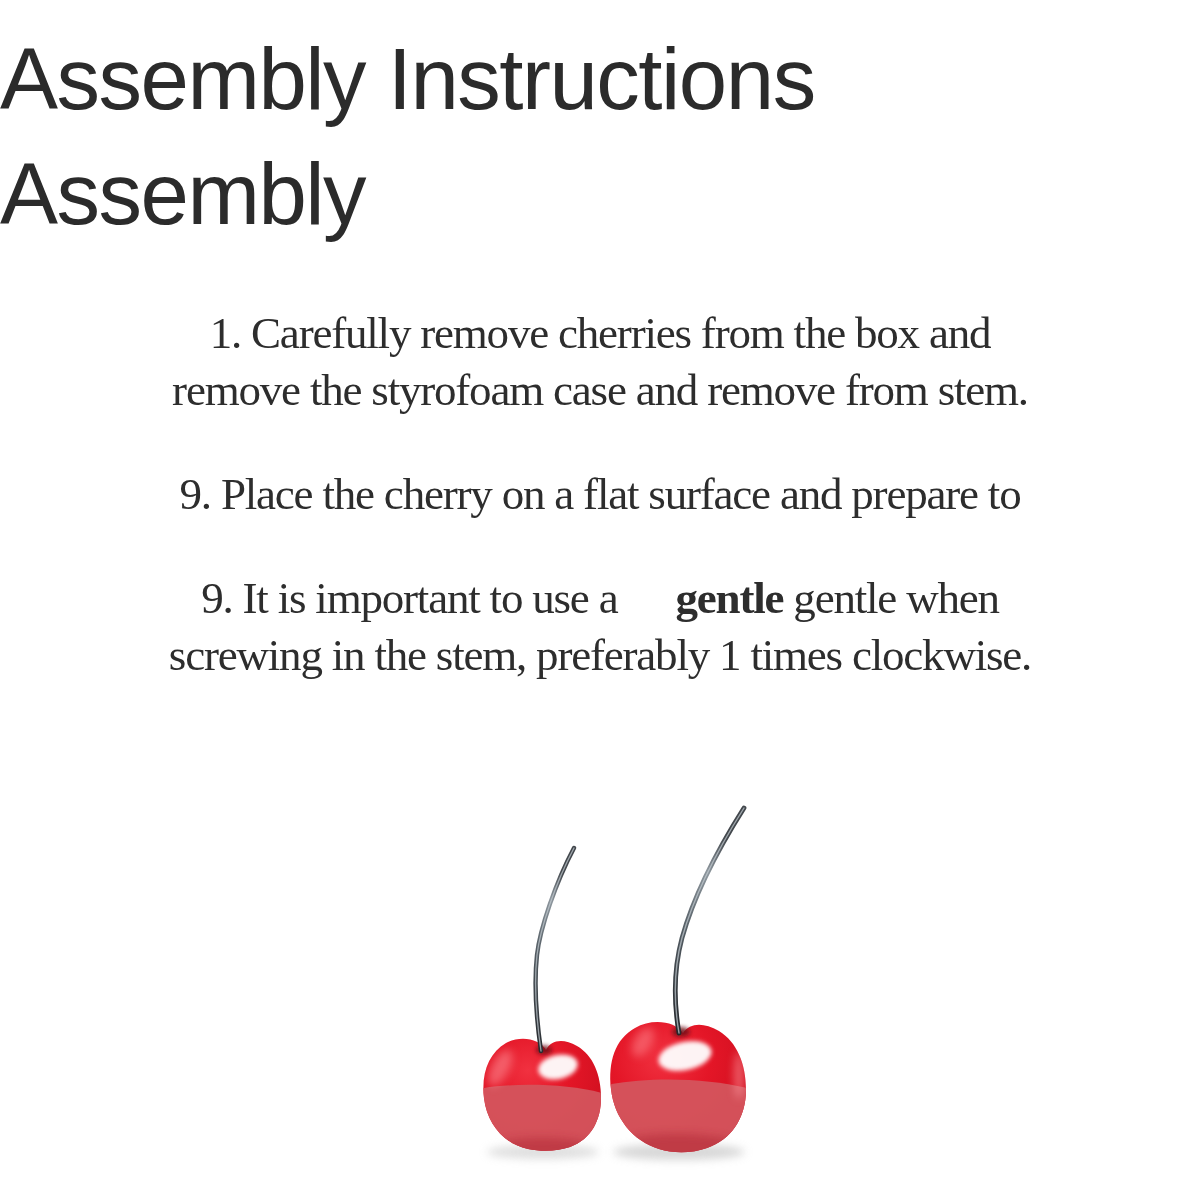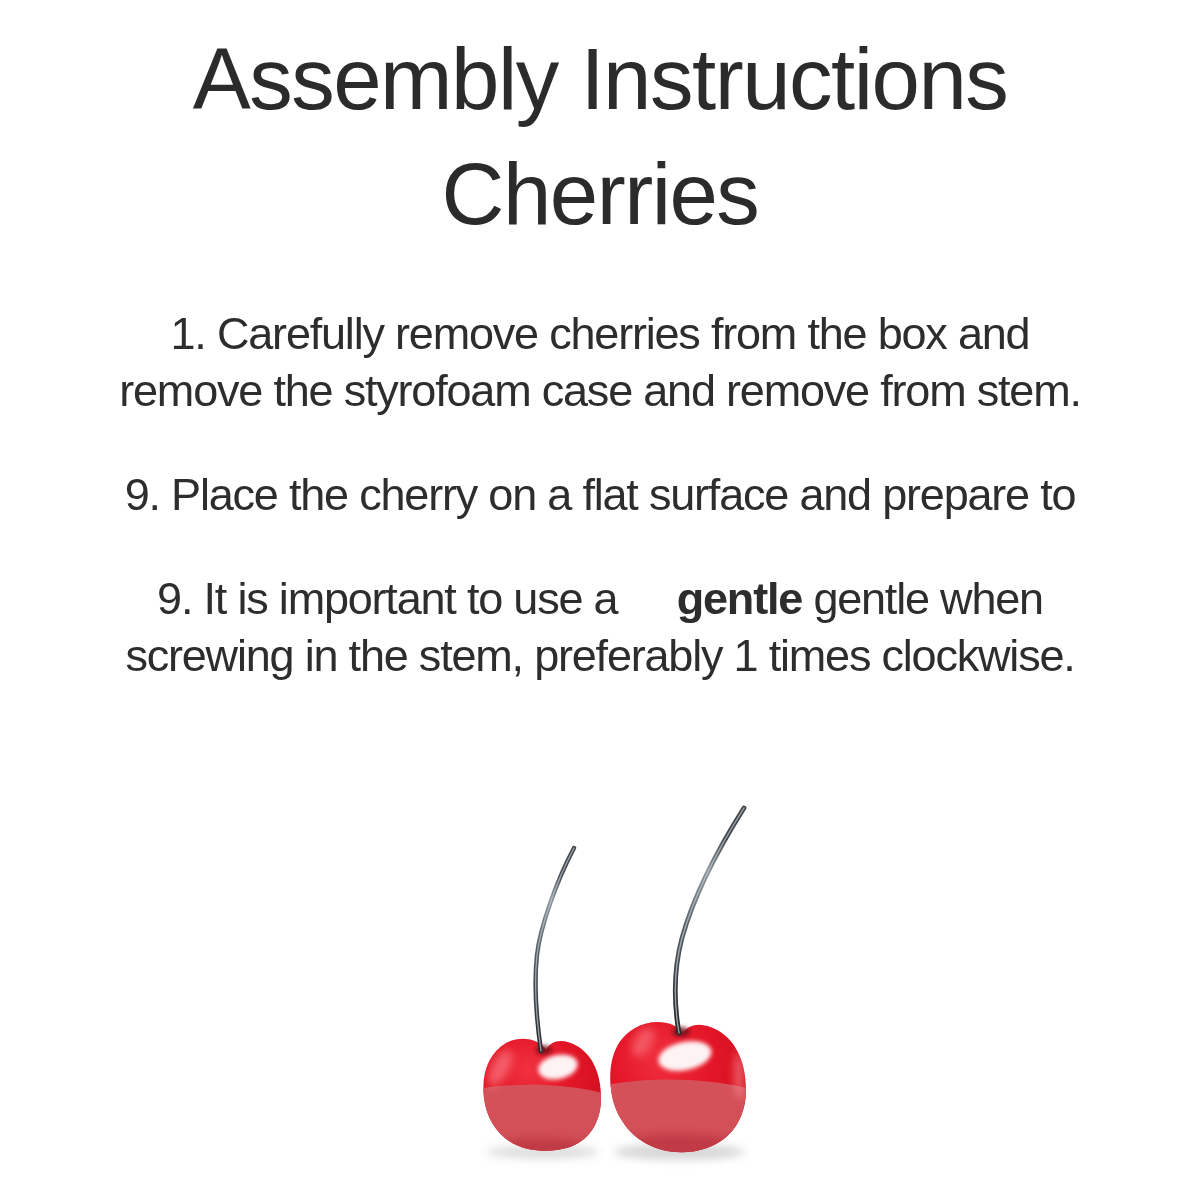--- a/index.html
+++ b/index.html
@@ -10,56 +10,56 @@
     height: 1200px;
     margin: 0 auto;
     background: #ffffff;
     overflow: hidden;
     font-family: "Liberation Sans", sans-serif;
     color: #2b2b2b;
   }
   .title {
     padding-top: 21px;
     margin-bottom: 54px;
-    text-align: center;
+    text-align: left;
     font-size: 87px;
     font-weight: 400;
     line-height: 115px;
     letter-spacing: -1.5px;
     color: #2b2b2b;
   }
   .title-line { display: block; }
   .step {
     max-width: 992px;
     margin: 0 auto 47px auto;
     text-align: center;
     font-size: 45px;
     line-height: 57px;
     letter-spacing: -1.2px;
     font-weight: 400;
     color: #2d2d2d;
   }
-  .line { display: block; }
+  .line { display: block; font-family: Liberation Serif, serif; }
   .bold-word { font-weight: 700; margin-left: 48px; }
   .cherries-figure {
     position: absolute;
     left: 0;
     top: 770px;
     width: 1200px;
     height: 430px;
   }
 </style>
 </head>
 <body>
 
 <div class="page">
 
   <h1 class="title">
     <span class="title-line">Assembly Instructions</span>
-    <span class="title-line">Cherries</span>
+    <span class="title-line">Assembly</span>
   </h1>
 
   <div>
     <p class="step">
       <span class="line">1. Carefully remove cherries from the box and</span>
       <span class="line">remove the styrofoam case and remove from stem.</span>
     </p>
     <p class="step">
       <span class="line">9. Place the cherry on a flat surface and prepare to</span>
     </p>

